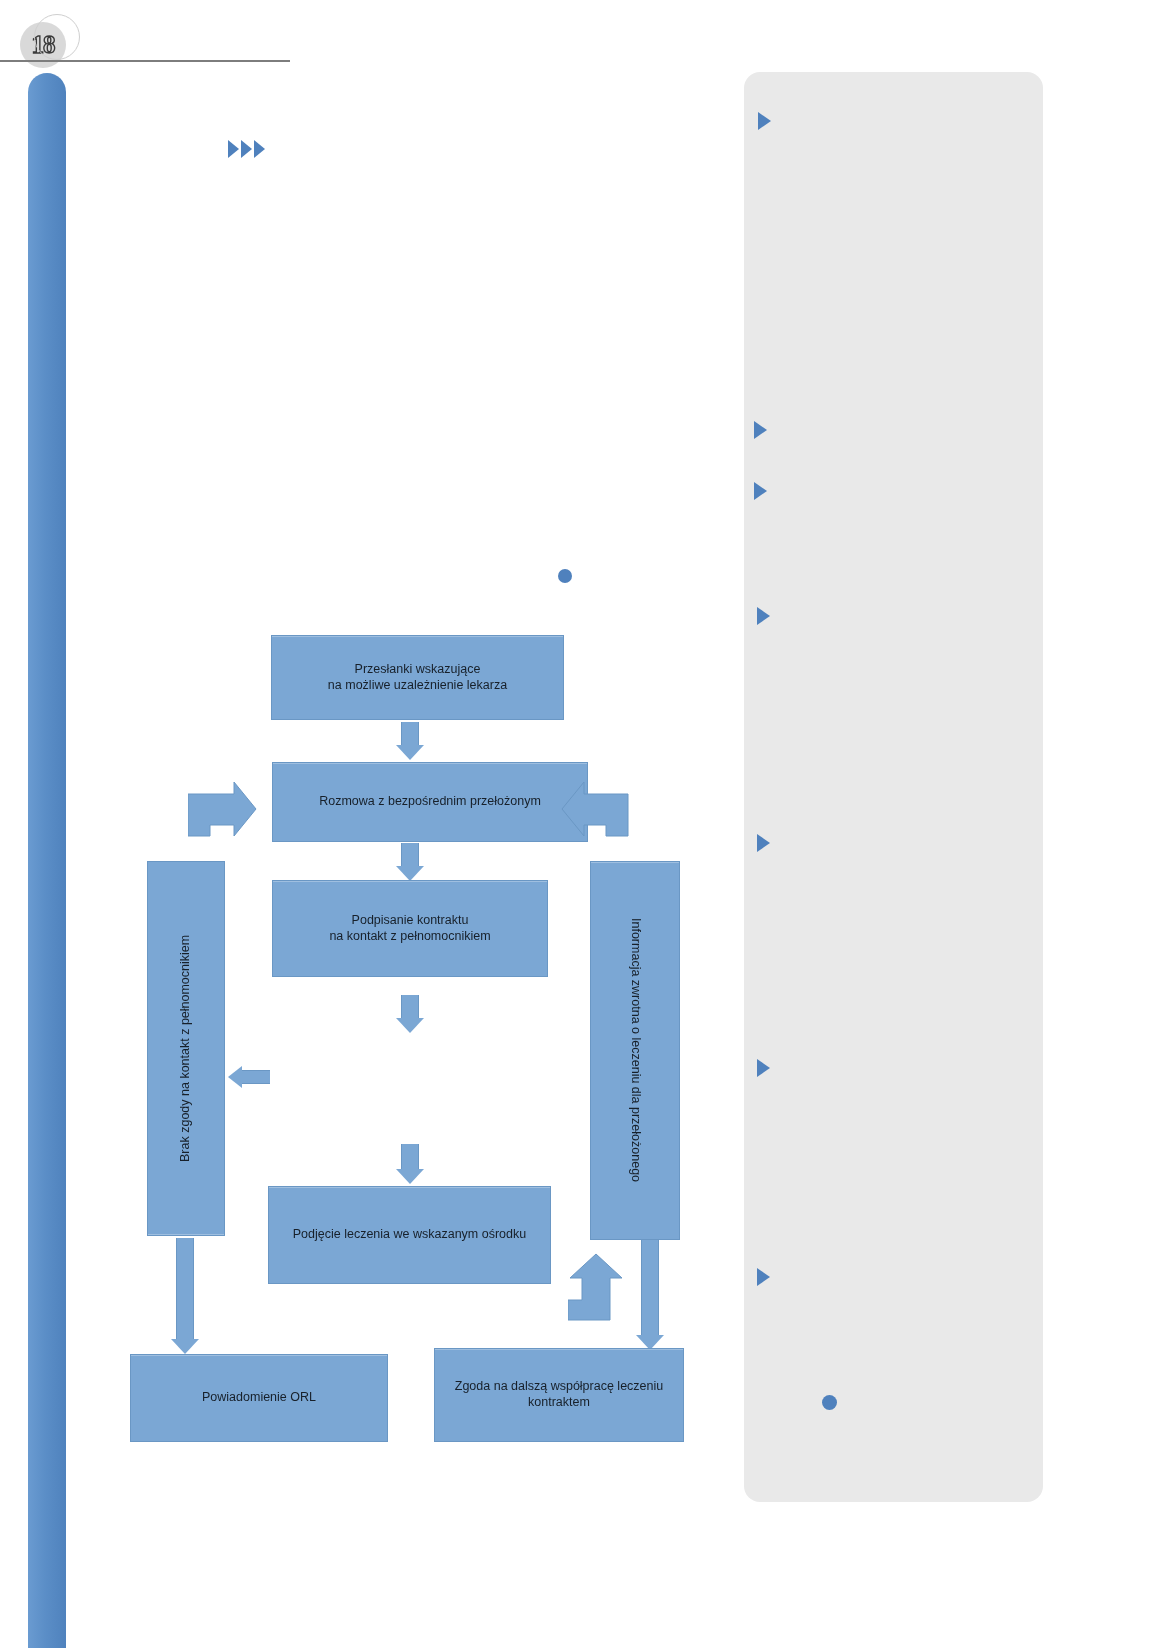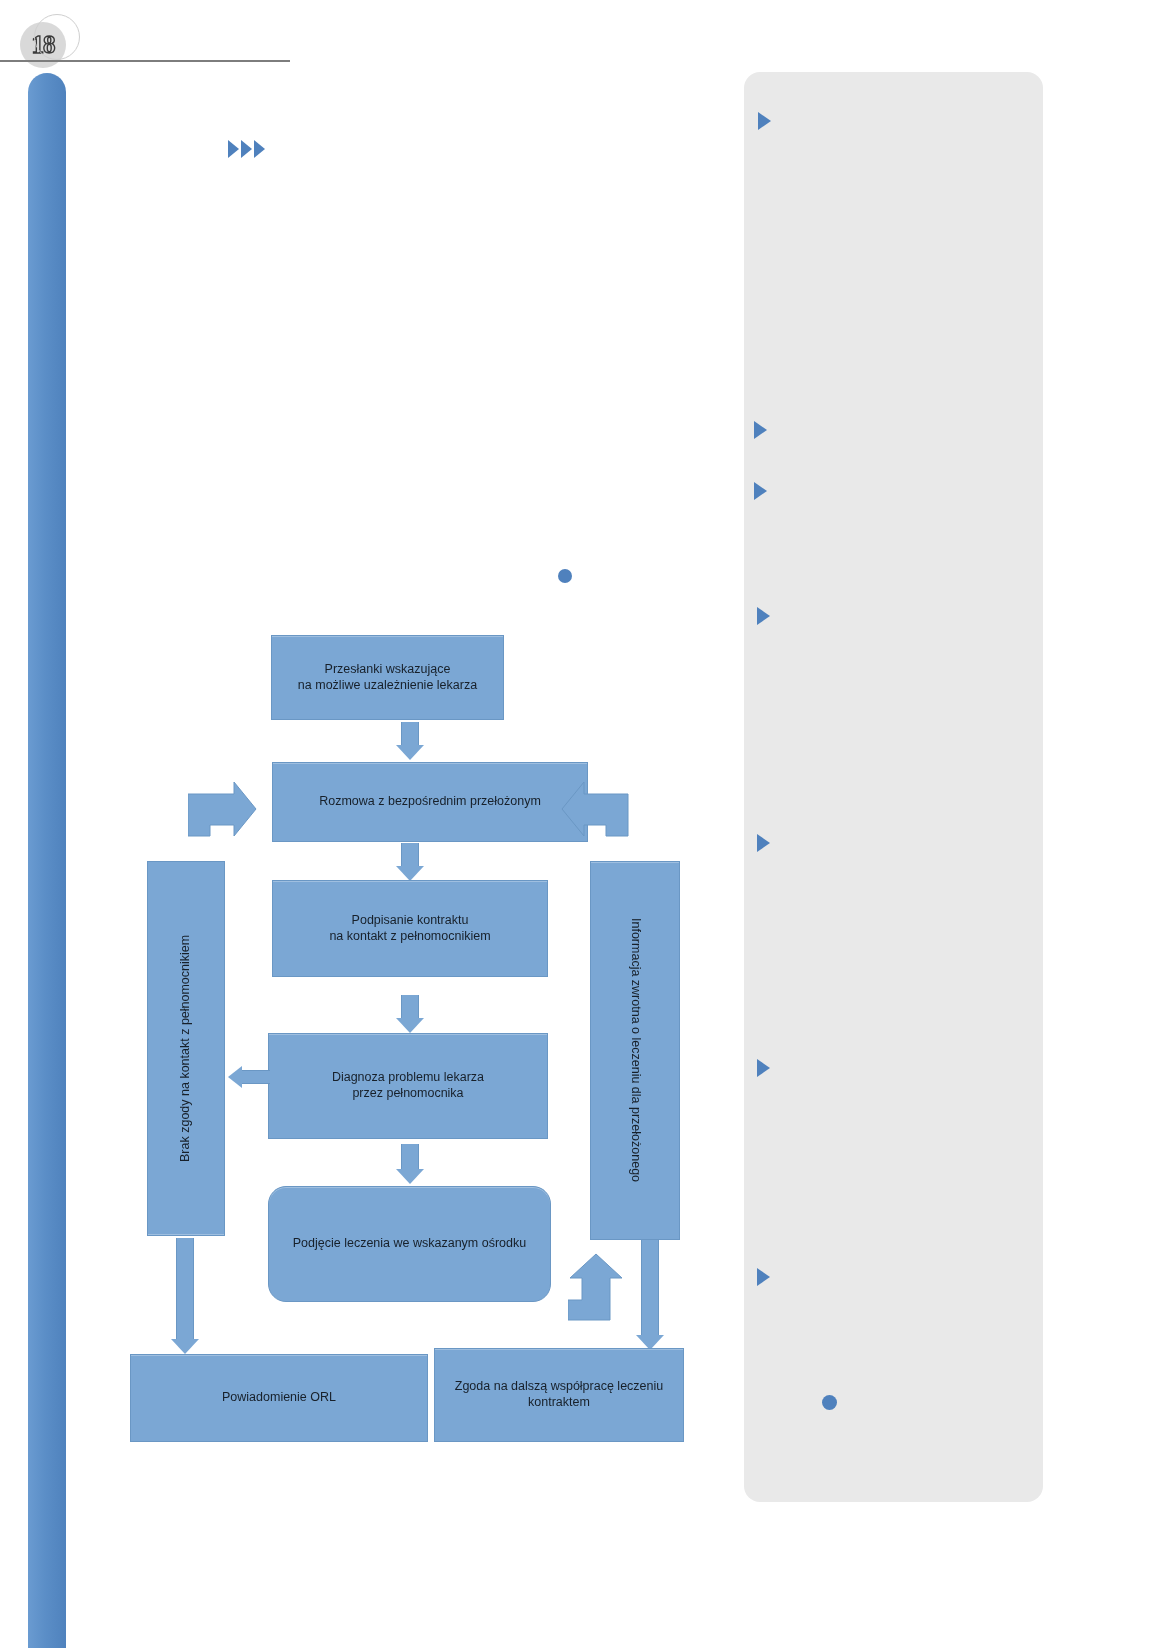--- a/index.html
+++ b/index.html
@@ -132,21 +132,21 @@
 <div class="bullet-tri" style="left:754px;top:421px;"></div>
 <div class="bullet-tri" style="left:754px;top:482px;"></div>
 <div class="bullet-tri" style="left:757px;top:607px;"></div>
 <div class="bullet-tri" style="left:757px;top:834px;"></div>
 <div class="bullet-tri" style="left:757px;top:1059px;"></div>
 <div class="bullet-tri" style="left:757px;top:1268px;"></div>
 <div class="dot-panel"></div>
 
 <div class="flow">
 
-  <div class="node" style="left:271px;top:635px;width:233px;height:85px;">Przesłanki wskazujące
+  <div class="node" style="left:271px;top:635px;width:293px;height:85px;">Przesłanki wskazujące
 na możliwe uzależnienie lekarza</div>
 
   <div class="arr-down" style="left:395px;top:722px;width:30px;height:38px;">
     <div class="stem"></div>
       <div class="head"></div>
   </div>
 
   <div class="node" style="left:272px;top:762px;width:316px;height:80px;">Rozmowa z bezpośrednim przełożonym</div>
 
   <div class="elbow" style="left:188px;top:778px;width:70px;height:62px;">
@@ -167,34 +167,32 @@
   </div>
 
   <div class="node" style="left:272px;top:880px;width:276px;height:97px;">Podpisanie kontraktu
 na kontakt z pełnomocnikiem</div>
 
   <div class="arr-down" style="left:395px;top:995px;width:30px;height:38px;">
     <div class="stem"></div>
       <div class="head"></div>
   </div>
 
-  <div class="node" style="left:268px;top:1033px;width:280px;height:106px;">Diagnoza problemu lekarza
-przez pełnomocnika</div>
 
   <div class="arr-left" style="left:228px;top:1065px;width:42px;height:24px;">
     <div class="stem"></div>
       <div class="head"></div>
   </div>
 
   <div class="arr-down" style="left:395px;top:1144px;width:30px;height:40px;">
     <div class="stem"></div>
       <div class="head"></div>
   </div>
 
-  <div class="node" style="left:268px;top:1186px;width:283px;height:116px;border-radius:18px;">Podjęcie leczenia we wskazanym ośrodku</div>
+  <div class="node" style="left:268px;top:1186px;width:283px;height:98px;">Podjęcie leczenia we wskazanym ośrodku</div>
 
   <div class="node vert-left" style="left:147px;top:861px;width:78px;height:375px;">Brak zgody na kontakt z pełnomocnikiem</div>
 
   <div class="node vert-right" style="left:590px;top:861px;width:90px;height:379px;">Informacja zwrotna o leczeniu dla przełożonego</div>
 
   <div class="elbow" style="left:568px;top:1252px;width:58px;height:70px;">
     <svg width="58" height="70" viewBox="0 0 58 70">
       <path d="M0,48 L0,68 L42,68 L42,26 L54,26 L28,2 L2,26 L14,26 L14,48 Z"></path>
     </svg>
   </div>
@@ -202,18 +200,18 @@
   <div class="arr-down" style="left:170px;top:1238px;width:30px;height:116px;">
     <div class="stem"></div>
       <div class="head"></div>
   </div>
 
   <div class="arr-down" style="left:635px;top:1240px;width:30px;height:110px;">
     <div class="stem"></div>
       <div class="head"></div>
   </div>
 
-  <div class="node" style="left:130px;top:1354px;width:298px;height:88px;">Powiadomienie ORL</div>
+  <div class="node" style="left:130px;top:1354px;width:258px;height:88px;">Powiadomienie ORL</div>
 
   <div class="node" style="left:434px;top:1348px;width:250px;height:94px;">Zgoda na dalszą współpracę leczeniu
 kontraktem</div>
 
 </div>
 
 </body></html>

